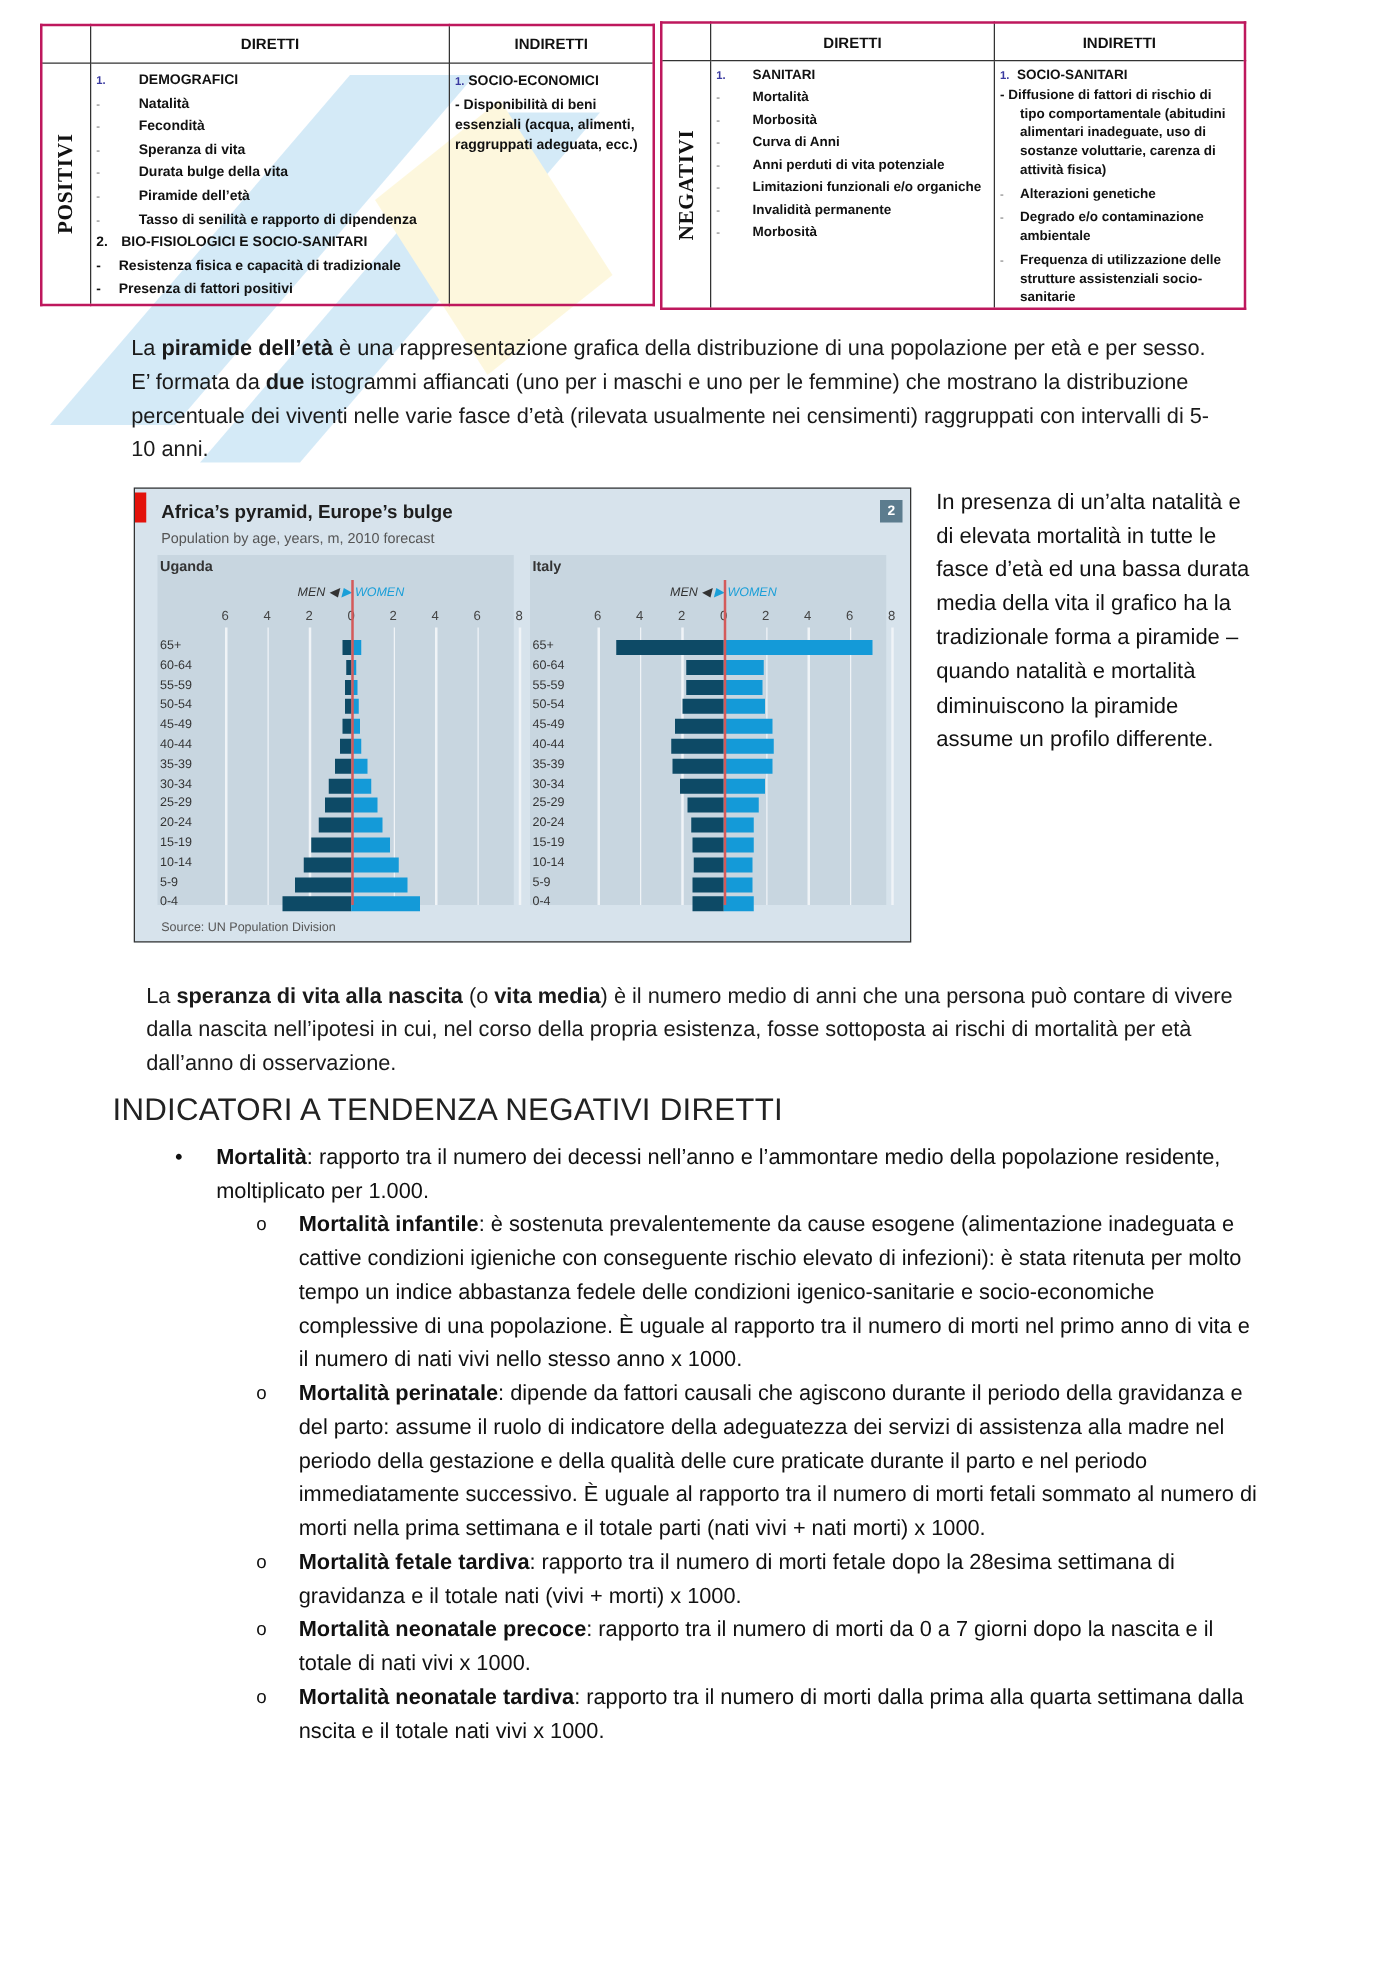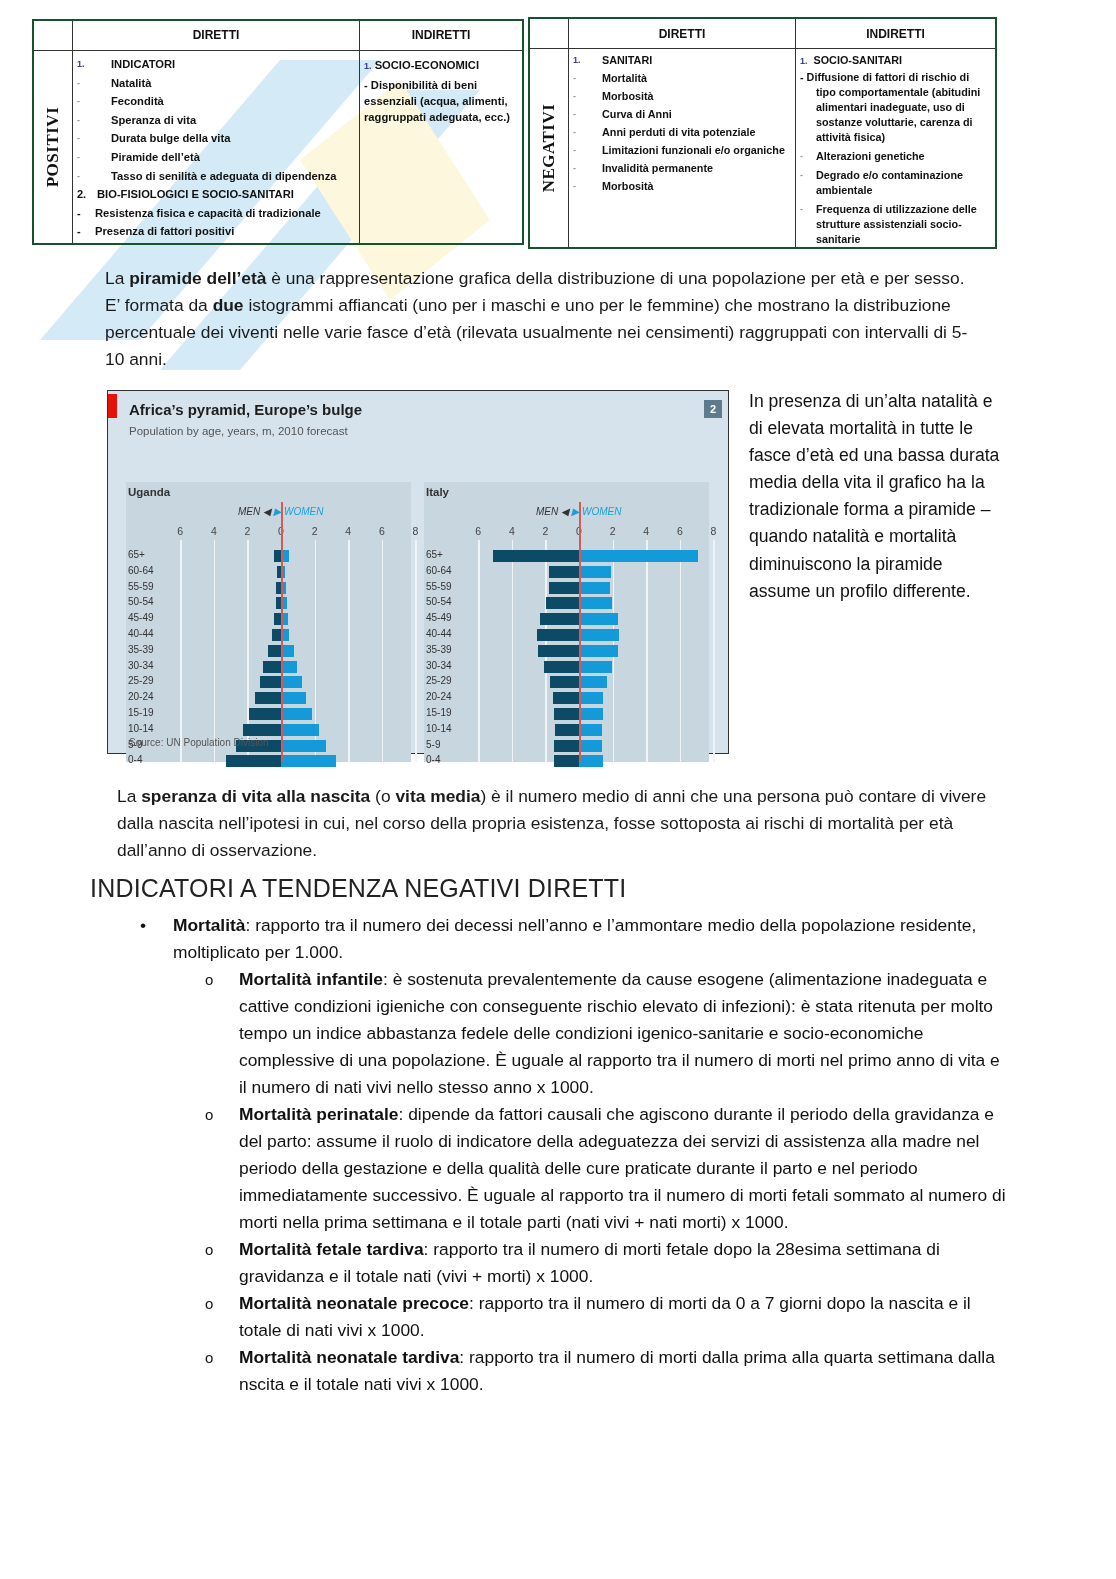--- a/index.html
+++ b/index.html
@@ -1,21 +1,21 @@
 <!DOCTYPE html>
 <html><head>
 <meta charset="utf-8">
 <style>
   html,body{margin:0;padding:0;background:#fff;}
   body{width:1116px;height:1579px;position:relative;overflow:hidden;font-family:"Liberation Sans",sans-serif;color:#111;}
   .watermark{position:absolute;left:20px;top:40px;width:500px;height:420px;pointer-events:none;opacity:.18;}
   
   table.ind{position:absolute;border-collapse:collapse;font-size:11.2px;font-weight:bold;line-height:18.6px;background:transparent;}
   table.ind td,table.ind th{border:1.5px solid #333;vertical-align:top;padding:0;}
-  table.ind{border:2px solid #14532d;}
+  table.ind{border:2px solid #be185d;}
   table.ind th{font-size:12px;height:29px;vertical-align:middle;text-align:center;}
   .side{width:38px;position:relative;}
   .side span{position:absolute;left:50%;top:50%;transform:translate(-50%,-50%) rotate(-90deg);font-family:"Liberation Serif",serif;font-size:17px;font-weight:bold;white-space:nowrap;letter-spacing:.5px;}
   .cell{padding:4px 4px 0 4px;}
   .li{display:flex;}
   .mk{width:34px;flex:none;color:#999;font-size:9px;}
   .mk.num{color:#3a3aa0;}
   .mk.dash{color:#111;width:18px;font-size:11px;}
   .mk.n2{color:#111;width:20px;font-size:11px;}
   .hang{padding-left:16px;text-indent:-16px;}
@@ -29,21 +29,21 @@
   .bul{position:absolute;left:35px;top:0;}
   ul.l2{margin:0;padding:0;list-style:none;}
   ul.l2>li{position:relative;padding-left:66px;}
   .obul{position:absolute;left:32px;top:0;font-size:15px;}
   
   .chart{position:absolute;left:107px;top:390px;width:622px;height:364px;background:#d7e3ec;border:1.5px solid #333;box-sizing:border-box;font-family:"Liberation Sans",sans-serif;}
   .redtab{position:absolute;left:0;top:3px;width:9px;height:24px;background:#e3120b;}
   .ctitle{position:absolute;left:21px;top:10px;font-size:15px;font-weight:bold;color:#1d1d1d;}
   .csub{position:absolute;left:21px;top:34px;font-size:11.5px;color:#555;}
   .badge{position:absolute;right:6px;top:9px;width:18px;height:18px;background:#5c7c8e;color:#fff;font-size:11px;font-weight:bold;text-align:center;line-height:18px;}
-  .panel{position:absolute;top:53px;height:280px;margin-top:38px;}
+  .panel{position:absolute;top:53px;height:280px;}
   .panel .bg{position:absolute;left:0;top:0;right:0;bottom:0;background:#c8d6e0;}
   .pname{position:absolute;left:2px;top:4px;font-size:11.5px;font-weight:bold;color:#333;}
   .legend{position:absolute;top:24px;font-size:10px;font-style:italic;white-space:nowrap;}
   .legend .men{color:#333;}
   .legend .women{color:#1a9fd8;}
   .tick{position:absolute;top:43px;font-size:10.5px;color:#444;transform:translateX(-50%);}
   .grid{position:absolute;top:58px;bottom:0;width:1.5px;background:#f0f4f7;}
   .zero{position:absolute;top:20px;bottom:0;width:1.5px;background:#d45a5a;}
   .alabel{position:absolute;left:2px;font-size:10px;color:#333;}
   .bm{position:absolute;height:12px;background:#0d4a66;}
@@ -67,21 +67,21 @@
     <th>INDIRETTI</th>
   </tr>
   <tr>
     <td class="side">
           <span>POSITIVI</span>
         </td>
     <td>
       <div class="cell">
         <div class="li">
               <span class="mk num">1.</span>
-              <span>INDICATORI</span>
+              <span>DEMOGRAFICI</span>
             </div>
         <div class="li">
               <span class="mk">-</span>
               <span>Natalità</span>
             </div>
         <div class="li">
               <span class="mk">-</span>
               <span>Fecondità</span>
             </div>
         <div class="li">
@@ -91,21 +91,21 @@
         <div class="li">
               <span class="mk">-</span>
               <span>Durata bulge della vita</span>
             </div>
         <div class="li">
               <span class="mk">-</span>
               <span>Piramide dell’età</span>
             </div>
         <div class="li">
               <span class="mk">-</span>
-              <span>Tasso di senilità e adeguata di dipendenza</span>
+              <span>Tasso di senilità e rapporto di dipendenza</span>
             </div>
         <div class="li">
               <span class="mk n2">2.</span>
               <span>BIO-FISIOLOGICI E SOCIO-SANITARI</span>
             </div>
         <div class="li">
               <span class="mk dash">-</span>
               <span>Resistenza fisica e capacità di tradizionale</span>
             </div>
         <div class="li">

